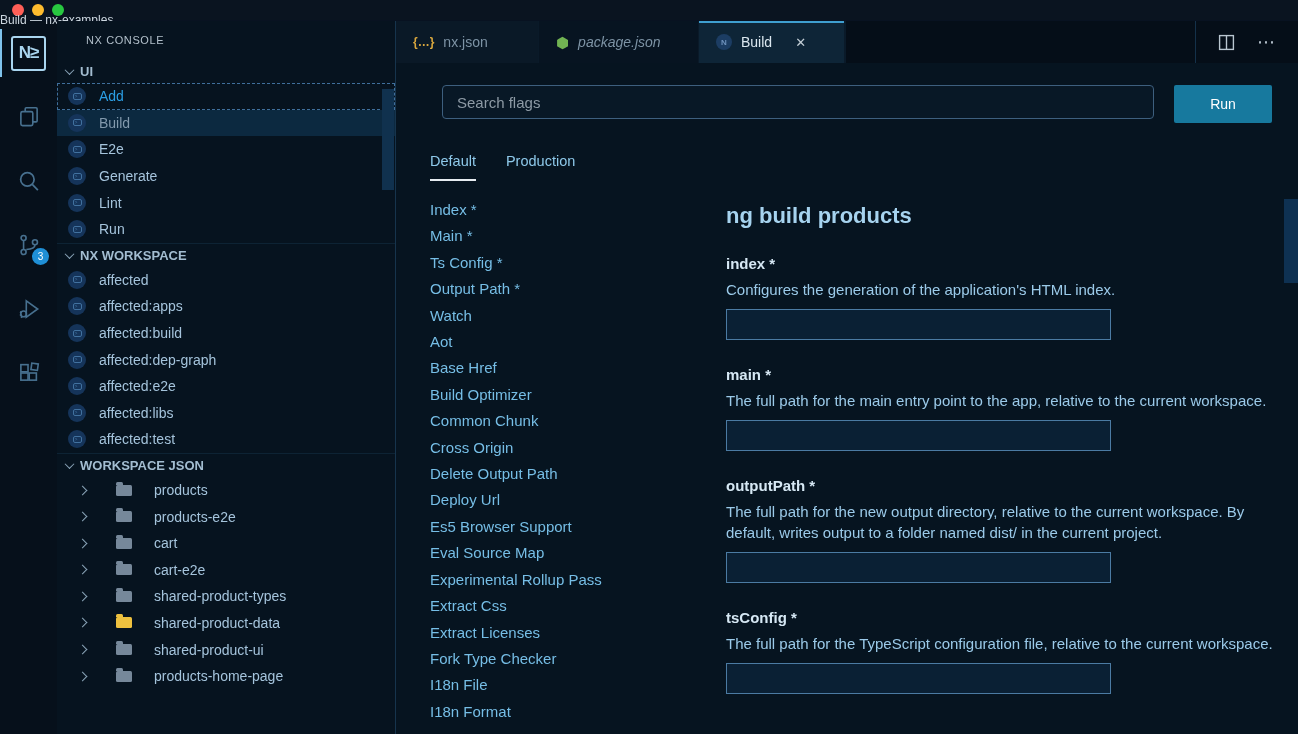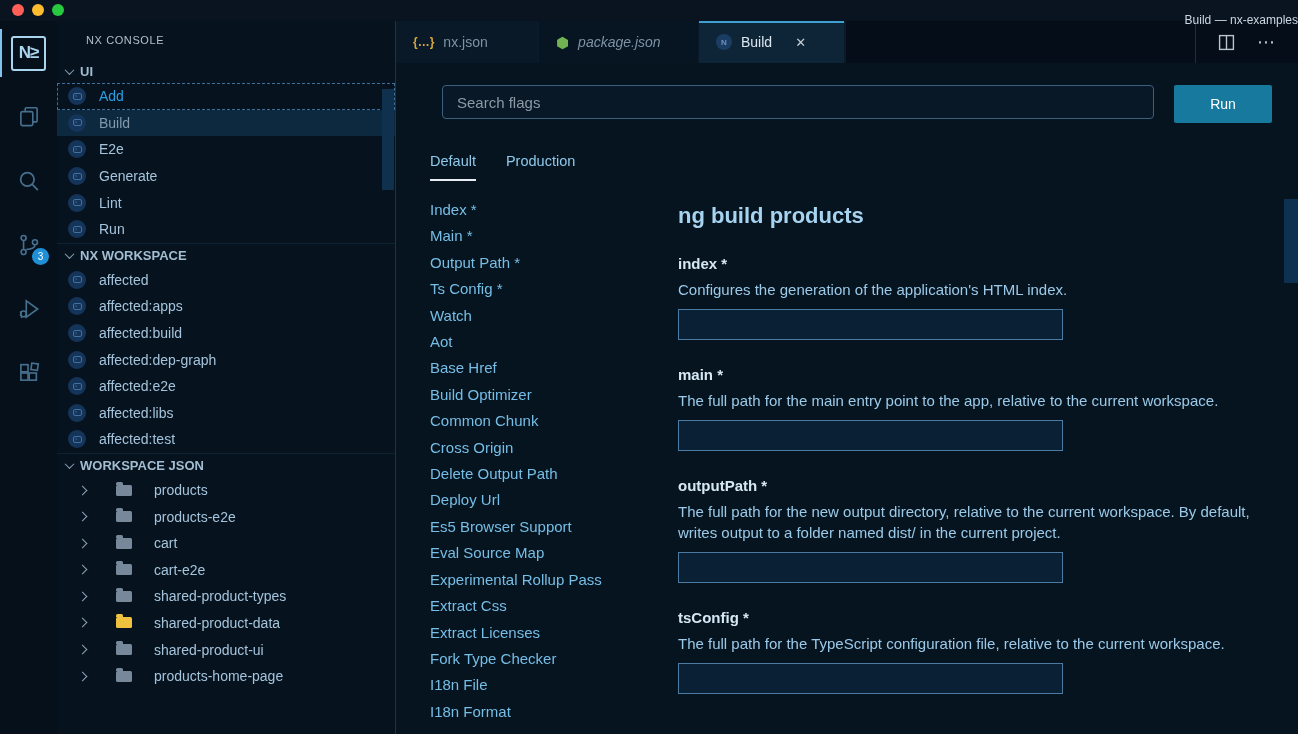--- a/index.html
+++ b/index.html
@@ -4,21 +4,21 @@
 <style>
   * { margin:0; padding:0; box-sizing:border-box; }
   html,body { width:1298px; height:734px; overflow:hidden; }
   body { font-family:"Liberation Sans", sans-serif; background:#0b1623; color:#a9c7de; }
 
   
   .titlebar { height:21px; background:#0a1420; display:flex; align-items:center; position:relative; border-bottom:1px solid #081221;}
   .lights { display:flex; gap:8px; margin-left:12px; }
   .light { width:12px; height:12px; border-radius:50%; }
   .light.red{background:#ff5f57}.light.yellow{background:#febc2e}.light.green{background:#28c840}
-  .win-title { position:absolute; left:0; right:0; text-align:right; font-size:12px; color:#ccd6df; pointer-events:none;margin-top:20px; }
+  .win-title { position:absolute; left:0; right:0; text-align:left; font-size:12px; color:#ccd6df; pointer-events:none;margin-top:20px; }
 
   
   .main { display:flex; height:713px; }
 
   
   .activitybar { width:57px; background:#06101b; display:flex; flex-direction:column; align-items:center; flex-shrink:0; }
   .act-item { width:57px; height:64px; display:flex; align-items:center; justify-content:center; position:relative; color:#47708f; }
   .act-item.active { color:#a9d5ef; }
   .act-item.active::before { content:""; position:absolute; left:0; top:8px; bottom:8px; width:2px; background:#7fc3ec; }
   .nx-box { width:35px; height:35px; border:2px solid #a9d5ef; border-radius:3px; display:flex; align-items:center; justify-content:center; font-weight:bold; font-size:17px; letter-spacing:-1px; }
@@ -67,21 +67,21 @@
   .search-input::placeholder { color:#8d9aa5; }
   .run-btn { width:98px; height:38px; background:#17799e; border:none; border-radius:2px; color:#fff; font-size:14px; cursor:pointer; font-family:"Liberation Sans", sans-serif; }
 
   .cfg-tabs { display:flex; gap:30px; margin:30px 0 0 34px; }
   .cfg-tab { font-size:14.5px; color:#8ec9ea; padding-bottom:10px; cursor:pointer; border-bottom:2px solid transparent; }
   .cfg-tab.active { border-bottom-color:#e6ecf1; }
 
   .content-row { display:flex; padding:16px 0 0 34px; }
   .flags { width:248px; flex-shrink:0; list-style:none; }
   .flags li { font-size:15px; line-height:26.4px; color:#76bee6; cursor:pointer; white-space:nowrap; }
-  .panel { flex:1; min-width:0; padding-right:11px; }
+  .panel { flex:1; min-width:0; padding-right:11px;margin-left:48px; }
   .panel-title { font-size:22px; font-weight:bold; color:#a6d3ef; margin:6px 0 26px 0; }
   .field { margin-bottom:26px; }
   .field .f-label { font-size:15px; font-weight:bold; color:#d6e8f4; margin-bottom:7px; }
   .field .f-desc { font-size:15px; line-height:21px; color:#9bcae9; max-width:600px; margin-bottom:9px; }
   .field input { width:385px; height:31px; background:#0a2034; border:1px solid #4b7ba3; color:#c7d4de; font-size:14px; padding:0 8px; outline:none; font-family:"Liberation Sans", sans-serif; }
   .editor-scroll { position:absolute; right:0; top:136px; width:14px; height:84px; background:#0e3152; }
 
   svg.icn { display:block; }
 </style>
 </head>
@@ -352,23 +352,23 @@
           <div class="cfg-tab">Production</div>
         </div>
 
       <div class="content-row">
         <ul class="flags">
 
             <li>Index *</li>
 
             <li>Main *</li>
 
+            <li>Ts Config *</li>
+
             <li>Output Path *</li>
-
-            <li>Ts Config *</li>
 
             <li>Watch</li>
 
             <li>Aot</li>
 
             <li>Base Href</li>
 
             <li>Build Optimizer</li>
 
             <li>Common Chunk</li>

